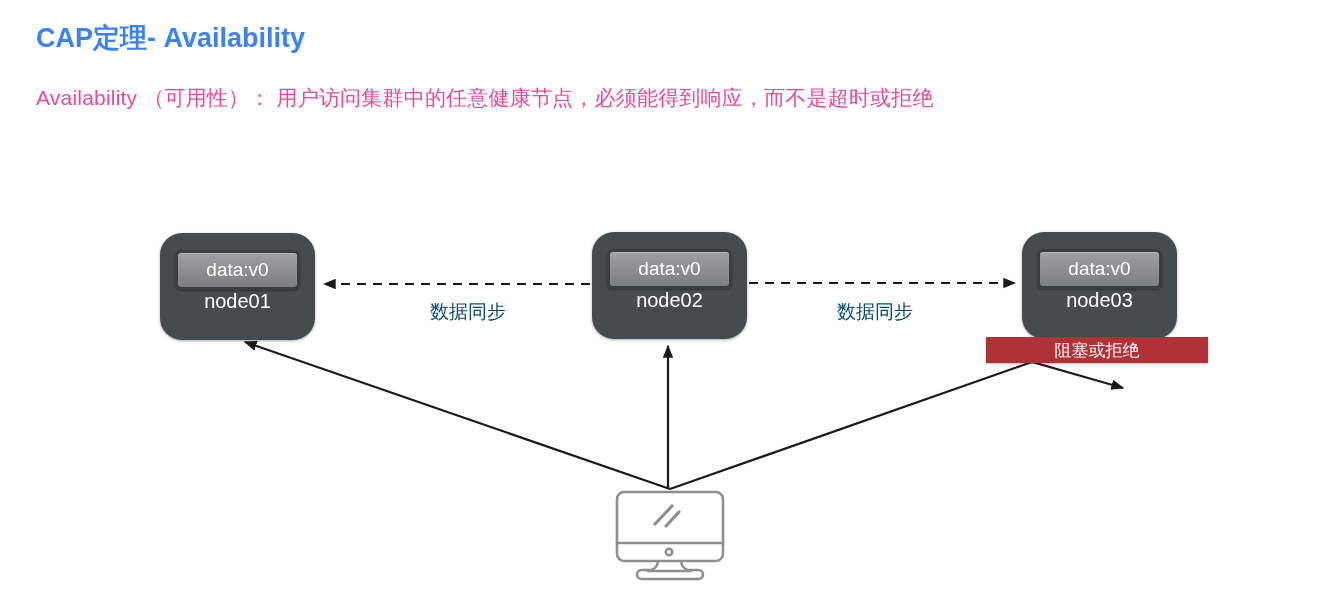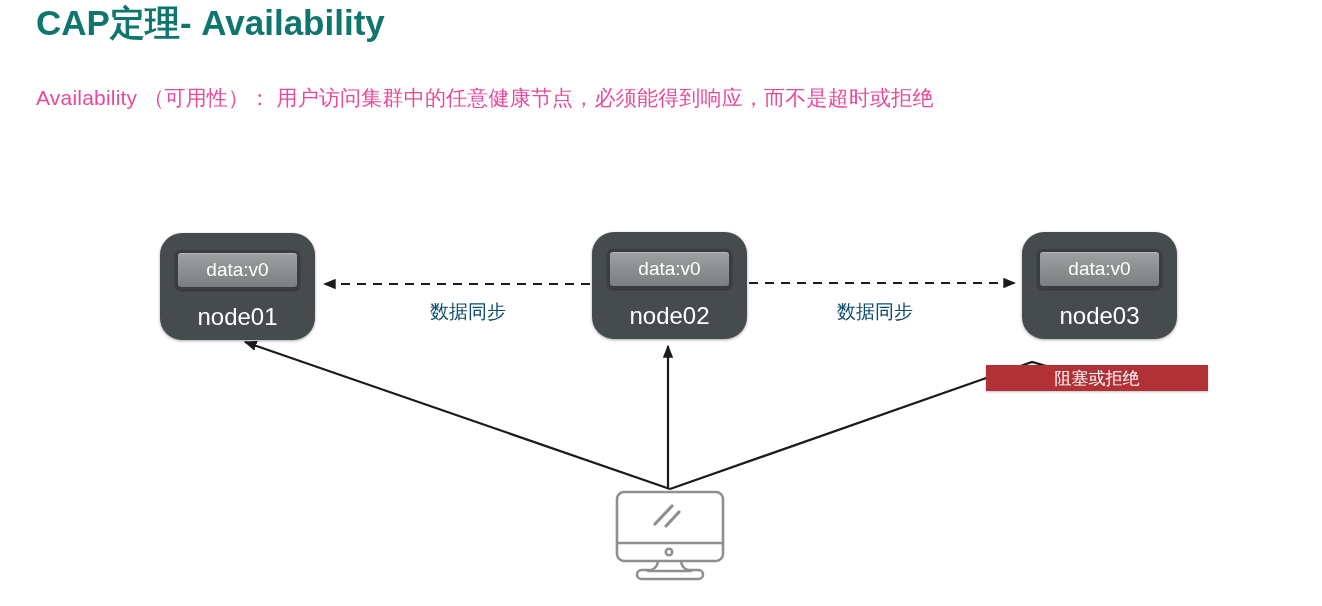--- a/index.html
+++ b/index.html
@@ -2,22 +2,22 @@
 <html><head>
 <meta charset="utf-8">
 <style>
   html,body{margin:0;padding:0;}
   body{
     width:1322px;height:606px;position:relative;overflow:hidden;
     background:#ffffff;
     font-family:"Liberation Sans", sans-serif;
   }
   .slide-title{
-    position:absolute;left:36px;top:0;
-    font-size:35px;font-weight:600;color:#0f766e;
+    position:absolute;left:36px;top:20px;
+    font-size:27px;font-weight:600;color:#3b82f6;
     white-space:nowrap;
   }
   .slide-subtitle{
     position:absolute;left:36px;top:84px;
     font-size:21px;color:#ec4899;
     white-space:nowrap;letter-spacing:0.2px;
   }
   .svg-layer{
     position:absolute;left:0;top:0;width:1322px;height:606px;
     pointer-events:none;
@@ -33,33 +33,32 @@
   .node-03{left:1022px;top:232px;}
   .data-box{
     margin-top:17px;width:119px;height:34px;
     background:linear-gradient(180deg,#9DA1A1 0%,#8A8E8E 55%,#7B7F7F 100%);
     border:3px solid #393E40;border-radius:6px;
     display:flex;align-items:center;justify-content:center;
     color:#ffffff;font-size:19px;font-weight:500;
     box-shadow:inset 0 1px 1px rgba(255,255,255,0.25), 0 1px 2px rgba(0,0,0,0.35);
   }
   .node-label{
-    margin-top:13px;color:#ffffff;font-size:24px;font-weight:500;
+    color:#ffffff;font-size:20px;font-weight:500;
   }
   .sync-label{
     position:absolute;font-size:19px;color:#0c4a6e;white-space:nowrap;
   }
   .sync-label-1{left:430px;top:299px;}
   .sync-label-2{left:837px;top:299px;}
   .blocked-banner{
     position:absolute;left:986px;top:337px;width:222px;height:26px;
     background:#B03136;color:#ffffff;font-size:17px;
     display:flex;align-items:center;justify-content:center;
     box-shadow:0 1px 2px rgba(0,0,0,0.25);
-    margin-top:28px;
   }
 </style>
 </head>
 <body>
 
 <div class="slide-title">CAP定理- Availability</div>
 <div class="slide-subtitle">Availability （可用性）： 用户访问集群中的任意健康节点，必须能得到响应，而不是超时或拒绝</div>
 
 <svg class="svg-layer" viewBox="0 0 1322 606">
   <defs>

